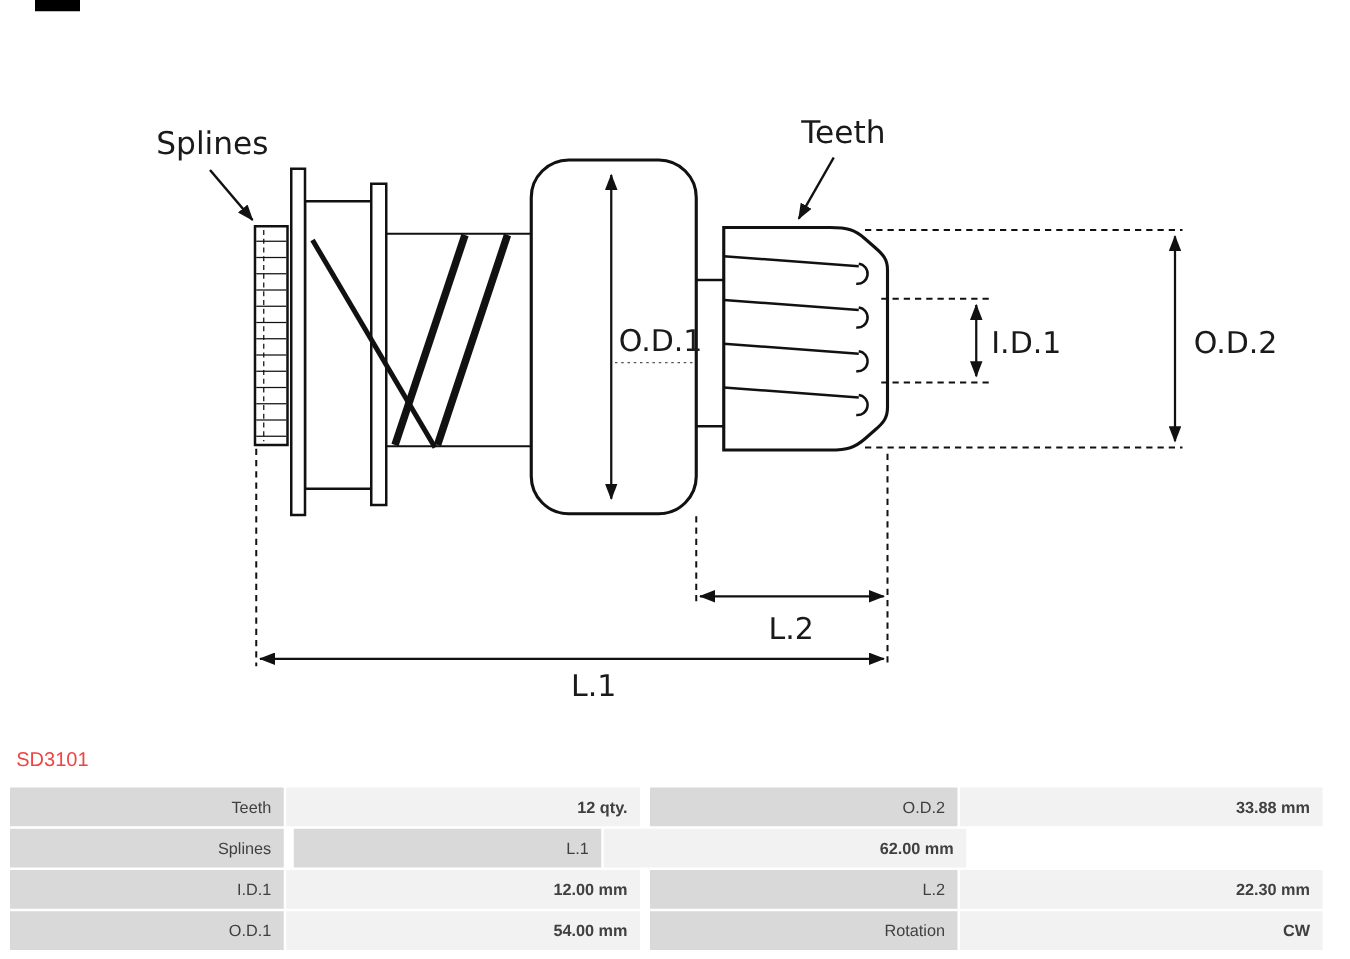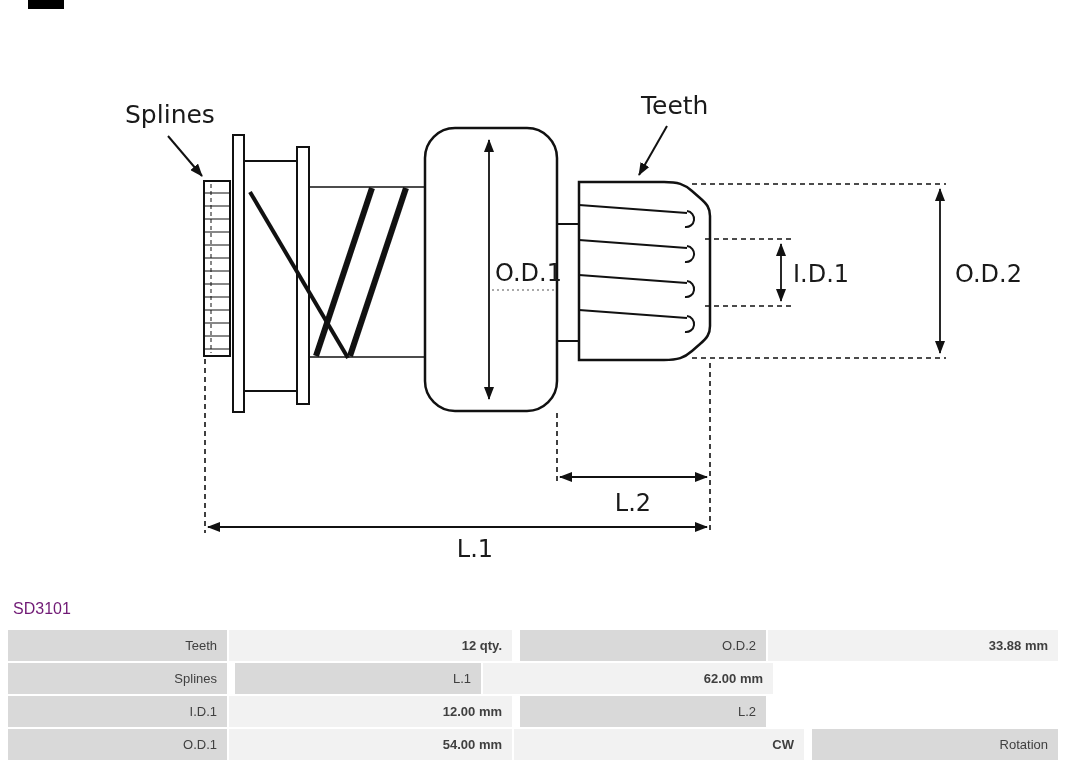--- a/index.html
+++ b/index.html
@@ -19,21 +19,21 @@
   .dim-text {
     font-family:"DejaVu Sans", sans-serif;
     font-size:24px; fill:#1a1a1a; font-weight:400;
   }
   .callout-text {
     font-family:"DejaVu Sans", sans-serif;
     font-size:25px; fill:#1a1a1a; font-weight:400;
   }
   .product-code {
     position:absolute; left:13px; top:600px;
-    font-size:16px; color:#701a75; font-weight:400;
+    font-size:16px; color:#ef4444; font-weight:400;
     font-family:"Liberation Sans", sans-serif;
   }
   .spec-table { position:absolute; left:8px; top:630px; width:1050px; }
   .spec-row { display:flex; margin-bottom:2px; }
   .cell {
     height:31px; line-height:31px;
     font-size:13px; color:#404040;
     text-align:right; padding-right:10px;
     overflow:hidden; white-space:nowrap;
   }
@@ -172,22 +172,23 @@
     </div>
     <div class="spec-row">
       <div class="cell c1 label-cell">Splines</div>
       <div class="cell c3 label-cell">L.1</div>
       <div class="cell c4 value-cell">62.00 mm</div>
     </div>
     <div class="spec-row">
       <div class="cell c1 label-cell">I.D.1</div>
       <div class="cell c2 value-cell">12.00 mm</div>
       <div class="cell c3 label-cell">L.2</div>
+      <div class="cell c4 value-cell">22.30 mm</div>
     </div>
     <div class="spec-row">
       <div class="cell c1 label-cell">O.D.1</div>
       <div class="cell c2 value-cell">54.00 mm</div>
+      <div class="cell c3 label-cell">Rotation</div>
       <div class="cell c4 value-cell">CW</div>
-      <div class="cell c3 label-cell">Rotation</div>
     </div>
   </div>
 
 </div>
 
 </body></html>

